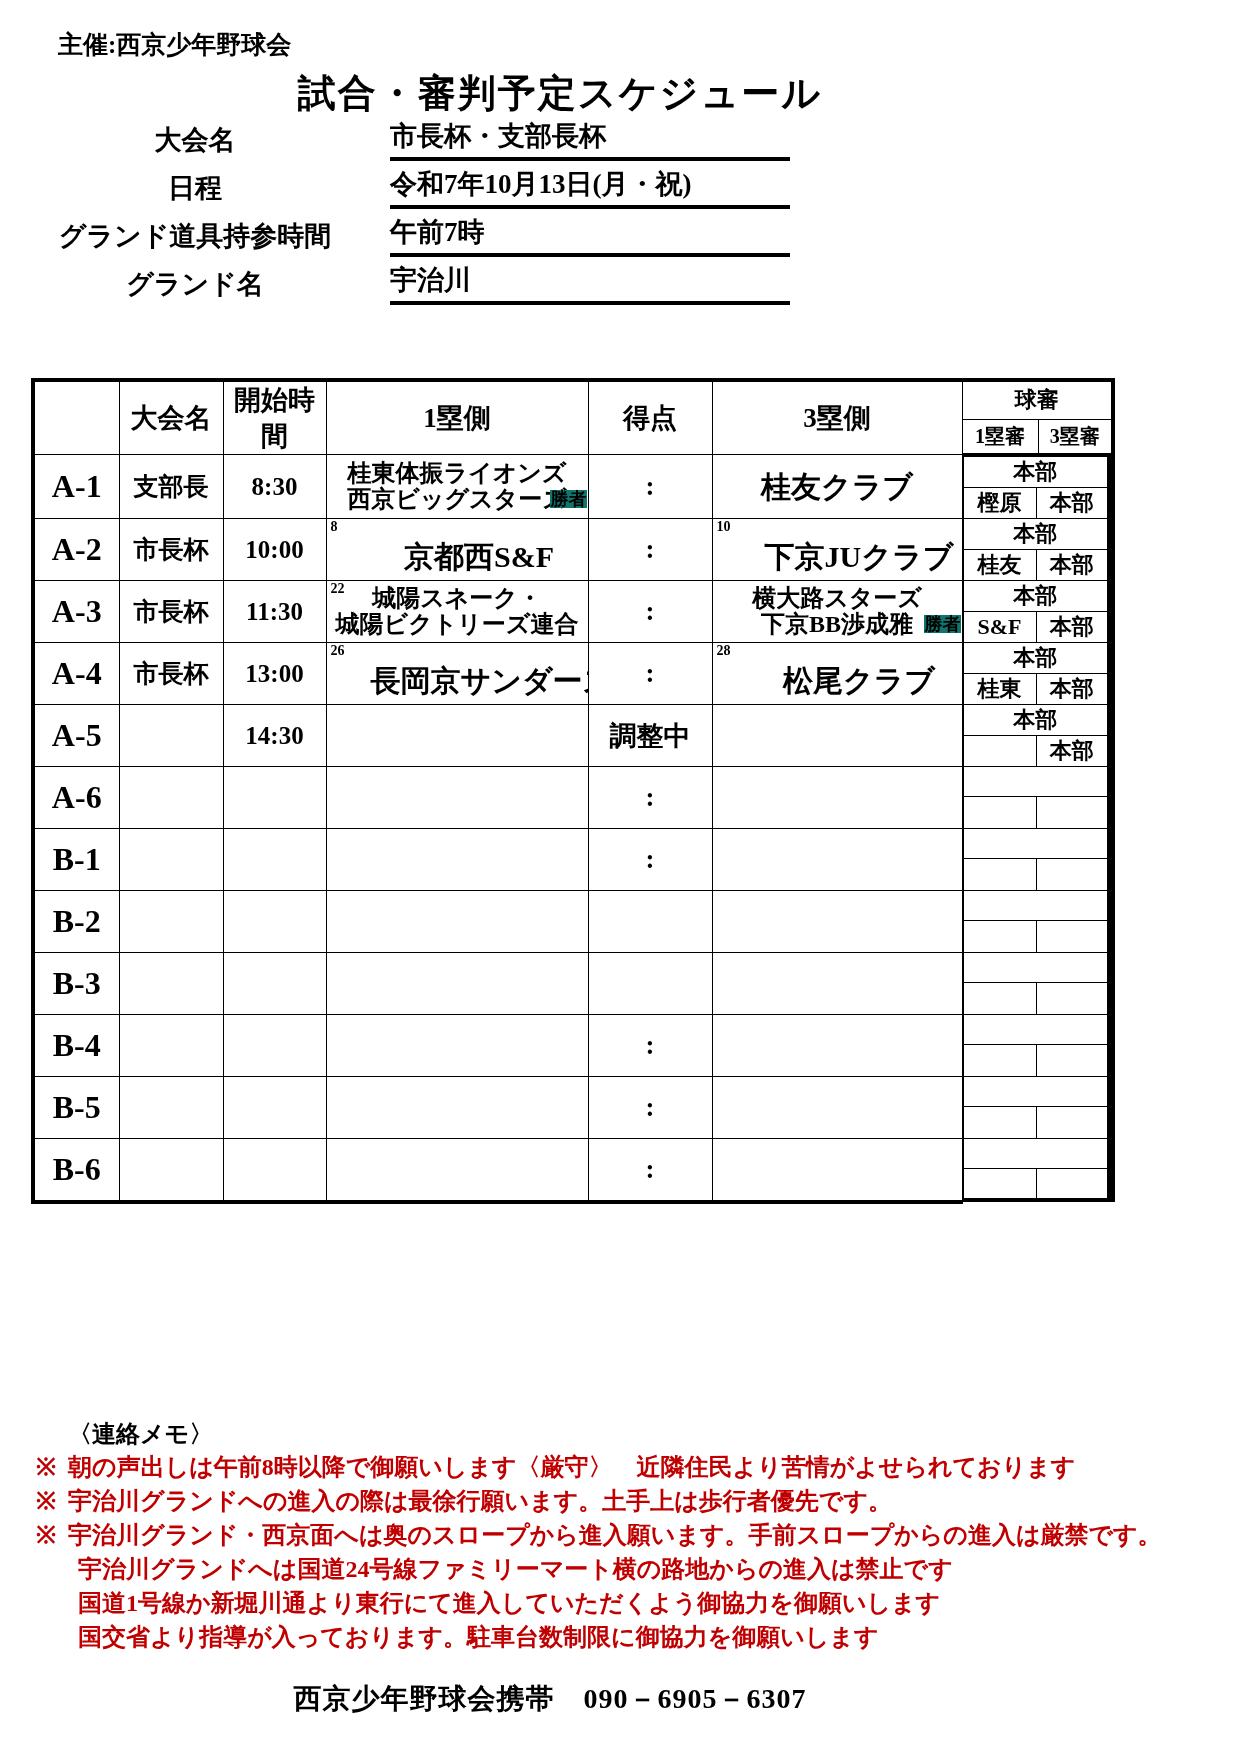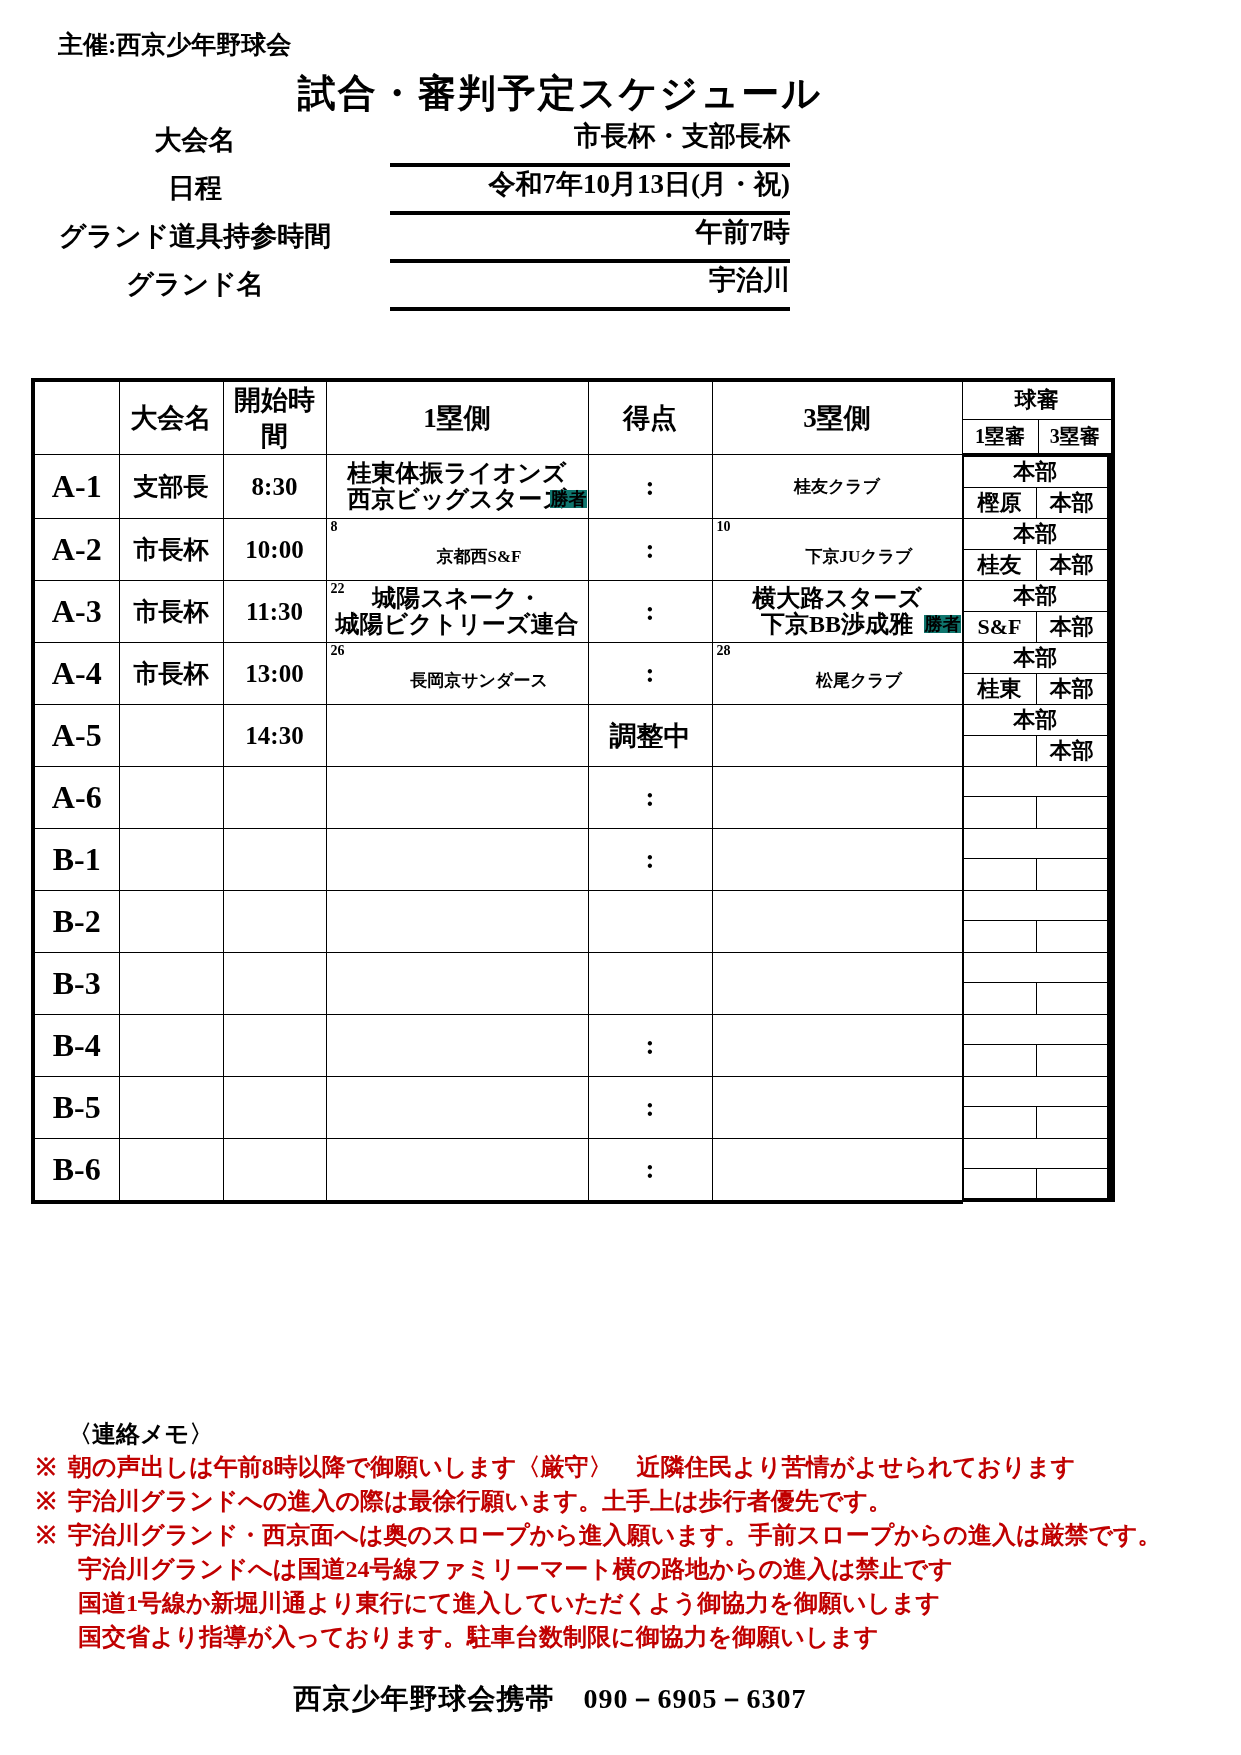--- a/index.html
+++ b/index.html
@@ -58,24 +58,24 @@
     font-size: 27px;
     font-weight: bold;
     padding-top: 4px;
     white-space: nowrap;
   }
   .field-value-wrap {
     width: 400px;
     position: relative;
   }
   .field-value {
-    text-align: right;
+    text-align: left;
     font-size: 27px;
     font-weight: bold;
-    padding-bottom: 9px;
+    padding-bottom: 3px;
     white-space: nowrap;
   }
   .field-rule {
     border-top: 2px solid #000;
     border-bottom: 2px solid #000;
     height: 4px;
     width: 100%;
   }
 
   
@@ -135,21 +135,21 @@
     flex-direction: column;
     justify-content: center;
     height: 61px;
     line-height: 1.05;
   }
   .team-line {
     font-size: 24px;
     white-space: nowrap;
   }
   .team-line.single {
-    font-size: 17px;
+    font-size: 30px;
   }
   .seed-no {
     position: absolute;
     left: 4px;
     top: 1px;
     font-size: 14px;
     font-weight: bold;
     line-height: 1;
   }
   .winner-tag {

